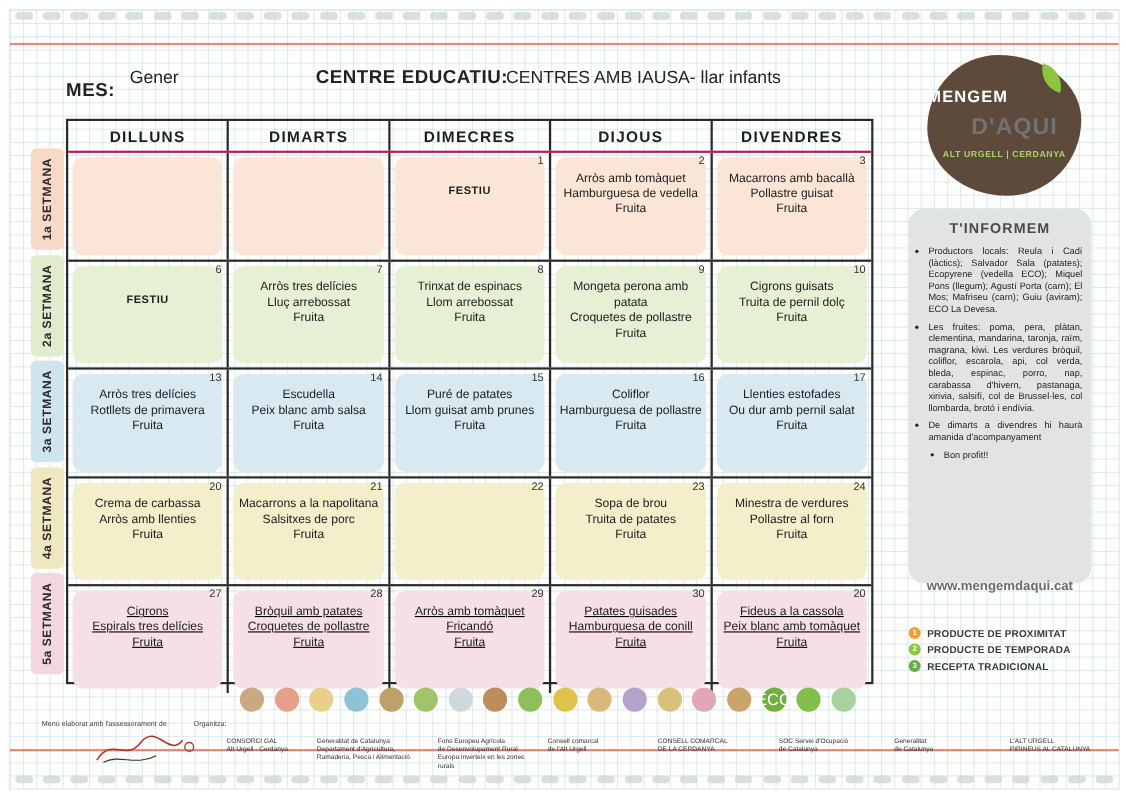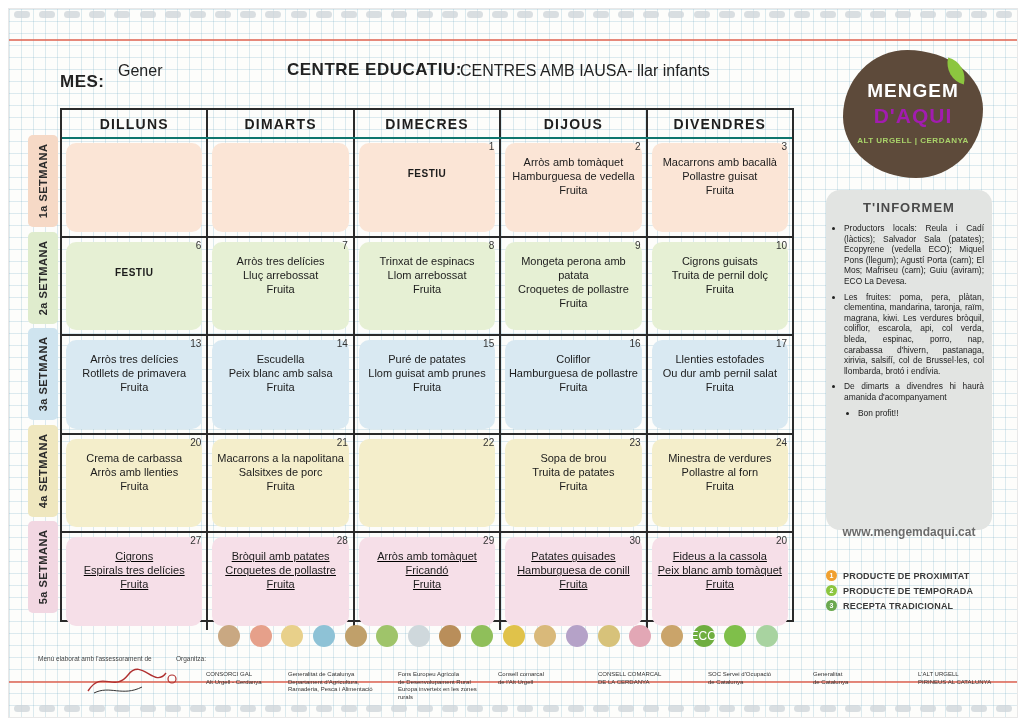--- a/index.html
+++ b/index.html
@@ -38,21 +38,21 @@
   .hdr{position:absolute;left:55px;top:58px;width:760px;height:34px;}
   .hdr .mes{
     position:absolute;left:5px;top:14px;font-size:17px;font-weight:bold;color:#222;letter-spacing:.5px;
   }
   .hdr .mes-val{position:absolute;left:63px;top:4px;font-size:16px;color:#222;}
   .hdr .centre{position:absolute;left:232px;top:2px;font-size:17px;font-weight:bold;color:#222;letter-spacing:.5px;}
   .hdr .centre-val{position:absolute;left:405px;top:4px;font-size:16px;color:#222;}
 
   
   .cal{position:absolute;left:60px;top:108px;width:730px;height:510px;border:2px solid #2a2a2a;}
-  .cal-head{display:flex;height:27px;border-bottom:2px solid #0f766e;}
+  .cal-head{display:flex;height:27px;border-bottom:2px solid #be185d;}
   .cal-head div{
     flex:1;border-right:2px solid #2a2a2a;display:flex;align-items:center;justify-content:center;
     font-size:14px;font-weight:bold;letter-spacing:1.2px;color:#1e1e1e;
   }
   .cal-head div:last-child{border-right:none;}
   .row{display:flex;height:96.6px;border-bottom:2px solid #2a2a2a;}
   .row:last-child{border-bottom:none;text-decoration:underline;}
   .cell{flex:1;border-right:2px solid #2a2a2a;position:relative;padding:4px 5px 0;box-sizing:border-box;}
   .cell:last-child{border-right:none;}
   .daynum{position:absolute;right:5px;top:2px;font-size:10px;color:#333;}
@@ -77,40 +77,40 @@
 
   
   .logo{position:absolute;left:843px;top:50px;width:140px;height:128px;}
   .logo .shape{
     position:absolute;inset:0;background:#5d4a3a;border-radius:46% 54% 48% 52% / 52% 46% 54% 48%;
   }
   .logo .leaf{
     position:absolute;right:16px;top:10px;width:22px;height:22px;background:#8cc63f;
     border-radius:0 100% 0 100%;transform:rotate(15deg);
   }
-  .logo .l1{position:absolute;left:0;right:0;top:30px;text-align:center;color:#fff;font-size:19px;font-weight:bold;letter-spacing:1px;}
-  .logo .l2{position:absolute;left:0;right:0;top:54px;text-align:center;color:#a21caf;font-size:21px;font-weight:bold;letter-spacing:1px;}
+  .logo .l1{position:absolute;left:0;right:0;top:30px;text-align:left;color:#fff;font-size:15px;font-weight:bold;letter-spacing:1px;}
+  .logo .l2{position:absolute;left:0;right:0;top:54px;color:#737373;font-size:21px;font-weight:bold;letter-spacing:1px;padding-left:40px;}
   .logo .l3{position:absolute;left:0;right:0;top:86px;text-align:center;color:#a9d36a;font-size:8px;font-weight:bold;letter-spacing:.5px;}
 
   .info{position:absolute;left:826px;top:190px;width:166px;height:340px;}
   .info-bg{position:absolute;inset:0;background:#e2e4e2;border-radius:14px;}
   .info-title{position:relative;text-align:center;font-size:13px;font-weight:bold;color:#4a4a4a;letter-spacing:1px;padding-top:10px;}
   .info ul{position:relative;margin:8px 0 0 0;padding:0 8px 0 18px;list-style:disc;}
   .info li{font-size:8.4px;line-height:10.6px;color:#222;margin-bottom:5px;text-align:justify;}
   .info .sub{list-style:none;padding-left:6px;margin-top:3px;}
   .info .sub li{list-style:disc;margin-left:8px;}
   .web{position:absolute;left:826px;top:525px;width:166px;text-align:center;font-size:12px;color:#6b6b6b;font-weight:bold;}
 
   .legend{position:absolute;left:826px;top:570px;width:180px;}
   .legend div{display:flex;align-items:center;margin-bottom:4px;font-size:9px;color:#3a3a3a;font-weight:bold;letter-spacing:.2px;}
   .legend .dot{width:11px;height:11px;border-radius:50%;margin-right:6px;display:flex;align-items:center;justify-content:center;color:#fff;font-size:7px;font-weight:bold;}
 
   
   .icons{position:absolute;left:218px;top:624px;width:560px;height:24px;display:flex;justify-content:space-between;align-items:center;}
-  .icons i{display:block;width:22px;height:22px;border-radius:50%;font-style:normal;font-size:12px;color:#fff;display:flex;align-items:center;justify-content:center;}
+  .icons i{display:block;width:22px;height:22px;border-radius:50%;font-style:normal;font-size:15px;color:#fff;display:flex;align-items:center;justify-content:center;}
 
   
   .foot{position:absolute;left:38px;top:655px;width:950px;height:50px;}
   .foot .f-lab{position:absolute;font-size:6.5px;color:#444;}
   .foot .f-box{position:absolute;font-size:6px;color:#333;line-height:7.5px;}
   .sig{position:absolute;left:46px;top:8px;width:110px;height:34px;}
   .sig svg{position:absolute;left:0;top:0;}
 </style>
 </head>
 <body>

